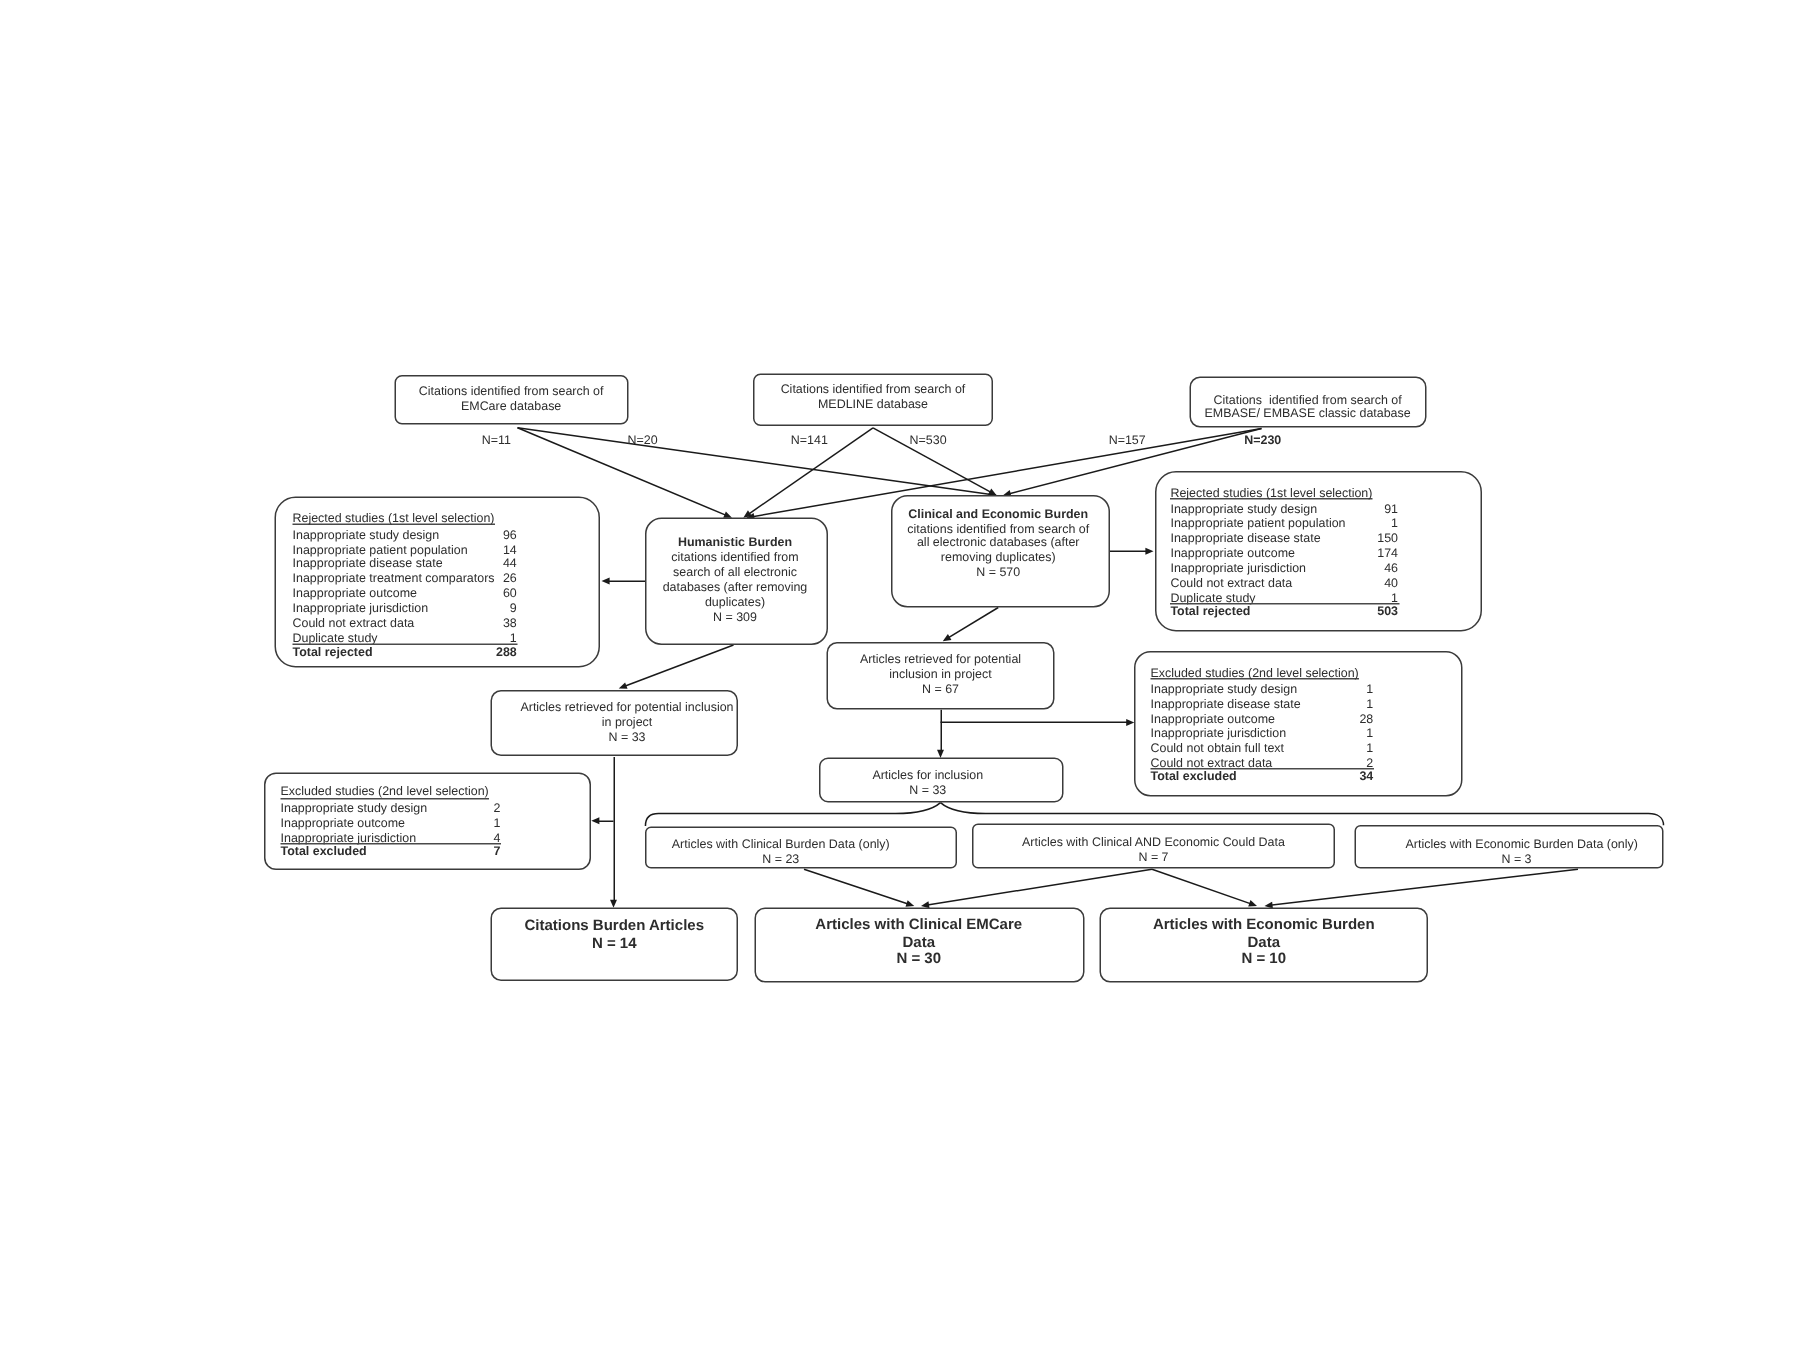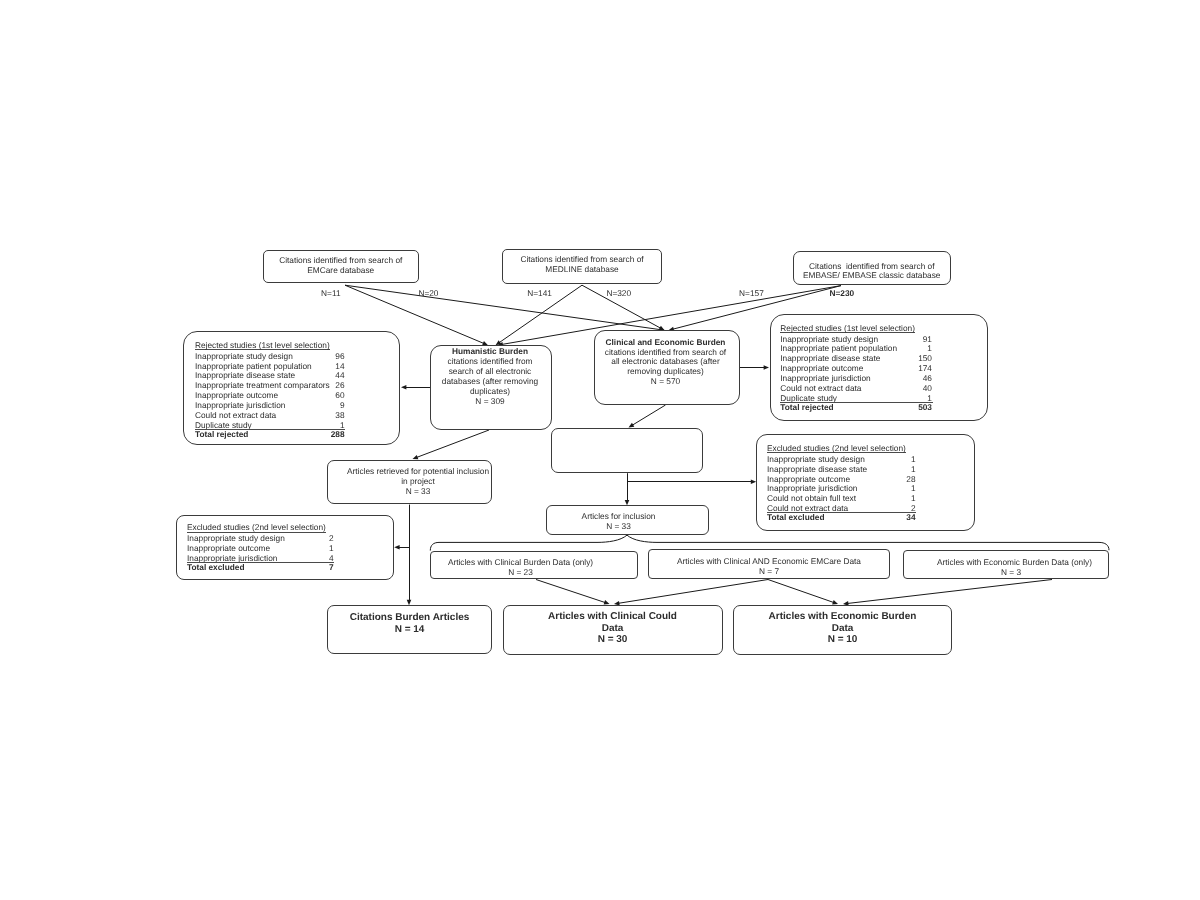--- a/index.html
+++ b/index.html
@@ -65,47 +65,48 @@
       <line x1="1052" y1="579.5" x2="846.217965327081" y2="603.6227743994571" stroke="#1a1a1a" stroke-width="1"></line>
       <polygon points="843,604 848.0954919398112,601.0869325632042 848.6310591504587,605.6556487683191" fill="#1a1a1a"></polygon>
     </svg>
 <div class="box" style="left: 262.5px; top: 249.6px; width: 156.5px; height: 33.9px; border-radius: 5px;"></div>
     <div class="tx ctr" style="left: 262.5px; top: 255.63px; width: 156.5px; line-height: 9.92px;"><div>Citations identified from search of</div><div>EMCare database</div></div>
     <div class="box" style="left: 502px; top: 248.6px; width: 160px; height: 35.6px; border-radius: 5px;"></div>
     <div class="tx ctr" style="left: 502px; top: 255.28px; width: 160px; line-height: 9.92px;"><div>Citations identified from search of</div><div>MEDLINE database</div></div>
     <div class="box" style="left: 792.5px; top: 251.1px; width: 158.5px; height: 33.5px; border-radius: 7px;"></div>
     <div class="tx ctr" style="left: 792.5px; top: 261.53px; width: 158.5px; line-height: 9.92px;"><div>Citations  identified from search of</div><div>EMBASE/ EMBASE classic database</div></div>
     <div class="box" style="left: 430px; top: 344.7px; width: 122px; height: 84.9px; border-radius: 11px;"></div>
-    <div class="tx ctr" style="left: 430px; top: 347px; width: 120px; line-height: 9.92px;"><div class="b">Humanistic Burden</div><div>citations identified from</div><div>search of all electronic</div><div>databases (after removing</div><div>duplicates)</div><div>N = 309</div></div>
+    <div class="tx ctr" style="left: 430px; top: 357px; width: 120px; line-height: 9.92px;"><div class="b">Humanistic Burden</div><div>citations identified from</div><div>search of all electronic</div><div>databases (after removing</div><div>duplicates)</div><div>N = 309</div></div>
     <div class="box" style="left: 593.5px; top: 329.8px; width: 146.5px; height: 75.2px; border-radius: 11px;"></div>
     <div class="tx ctr" style="left: 593.5px; top: 337.6px; width: 144px; line-height: 9.92px;"><div class="b">Clinical and Economic Burden</div><div>citations identified from search of</div><div>all electronic databases (after</div><div>removing duplicates)</div><div>N = 570</div></div>
     <div class="box" style="left: 183px; top: 330.5px; width: 217px; height: 114.5px; border-radius: 14px;"></div>
     <div class="tx" style="left: 195px; top: 341.7px; width: 205px;"><div class="row"><span class="lab u">Rejected studies (1st level selection)</span></div><div class="row"><span class="lab">Inappropriate study design</span><span class="val" style="right: 55.5px;">96</span></div><div class="row"><span class="lab">Inappropriate patient population</span><span class="val" style="right: 55.5px;">14</span></div><div class="row"><span class="lab">Inappropriate disease state</span><span class="val" style="right: 55.5px;">44</span></div><div class="row"><span class="lab">Inappropriate treatment comparators</span><span class="val" style="right: 55.5px;">26</span></div><div class="row"><span class="lab">Inappropriate outcome</span><span class="val" style="right: 55.5px;">60</span></div><div class="row"><span class="lab">Inappropriate jurisdiction</span><span class="val" style="right: 55.5px;">9</span></div><div class="row"><span class="lab">Could not extract data</span><span class="val" style="right: 55.5px;">38</span></div><div class="row"><span class="lab">Duplicate study</span><span class="val" style="right: 55.5px;">1</span></div><div style="position: absolute; left: 0px; right: 54.9px; top: 87.38px; height: 0px; border-top: 1px solid rgb(74, 74, 74);"></div><div class="row b" style="position: absolute; left: 0px; right: 0px; top: 88.28px;"><span class="lab">Total rejected</span><span class="val" style="right: 55.5px;">288</span></div></div>
     <div class="box" style="left: 770px; top: 314.4px; width: 218px; height: 106.2px; border-radius: 14px;"></div>
     <div class="tx" style="left: 780.3px; top: 324.6px; width: 207.7px;"><div class="row"><span class="lab u">Rejected studies (1st level selection)</span></div><div class="row"><span class="lab">Inappropriate study design</span><span class="val" style="right: 56px;">91</span></div><div class="row"><span class="lab">Inappropriate patient population</span><span class="val" style="right: 56px;">1</span></div><div class="row"><span class="lab">Inappropriate disease state</span><span class="val" style="right: 56px;">150</span></div><div class="row"><span class="lab">Inappropriate outcome</span><span class="val" style="right: 56px;">174</span></div><div class="row"><span class="lab">Inappropriate jurisdiction</span><span class="val" style="right: 56px;">46</span></div><div class="row"><span class="lab">Could not extract data</span><span class="val" style="right: 56px;">40</span></div><div class="row"><span class="lab">Duplicate study</span><span class="val" style="right: 56px;">1</span></div><div style="position: absolute; left: 0px; right: 55.4px; top: 77.46px; height: 0px; border-top: 1px solid rgb(74, 74, 74);"></div><div class="row b" style="position: absolute; left: 0px; right: 0px; top: 78.36px;"><span class="lab">Total rejected</span><span class="val" style="right: 56px;">503</span></div></div>
     <div class="box" style="left: 176px; top: 514.8px; width: 218px; height: 64.8px; border-radius: 8px;"></div>
     <div class="tx" style="left: 187px; top: 524.2px; width: 207px;"><div class="row"><span class="lab u">Excluded studies (2nd level selection)</span></div><div class="row"><span class="lab">Inappropriate study design</span><span class="val" style="right: 60.3px;">2</span></div><div class="row"><span class="lab">Inappropriate outcome</span><span class="val" style="right: 60.3px;">1</span></div><div class="row"><span class="lab">Inappropriate jurisdiction</span><span class="val" style="right: 60.3px;">4</span></div><div style="position: absolute; left: 0px; right: 59.7px; top: 37.78px; height: 0px; border-top: 1px solid rgb(74, 74, 74);"></div><div class="row b" style="position: absolute; left: 0px; right: 0px; top: 38.68px;"><span class="lab">Total excluded</span><span class="val" style="right: 60.3px;">7</span></div></div>
     <div class="box" style="left: 756px; top: 433.6px; width: 219px; height: 97.4px; border-radius: 11px;"></div>
     <div class="tx" style="left: 767px; top: 444.8px; width: 208px;"><div class="row"><span class="lab u">Excluded studies (2nd level selection)</span></div><div class="row"><span class="lab">Inappropriate study design</span><span class="val" style="right: 59.5px;">1</span></div><div class="row"><span class="lab">Inappropriate disease state</span><span class="val" style="right: 59.5px;">1</span></div><div class="row"><span class="lab">Inappropriate outcome</span><span class="val" style="right: 59.5px;">28</span></div><div class="row"><span class="lab">Inappropriate jurisdiction</span><span class="val" style="right: 59.5px;">1</span></div><div class="row"><span class="lab">Could not obtain full text</span><span class="val" style="right: 59.5px;">1</span></div><div class="row"><span class="lab">Could not extract data</span><span class="val" style="right: 59.5px;">2</span></div><div style="position: absolute; left: 0px; right: 58.9px; top: 67.54px; height: 0px; border-top: 1px solid rgb(74, 74, 74);"></div><div class="row b" style="position: absolute; left: 0px; right: 0px; top: 68.44px;"><span class="lab">Total excluded</span><span class="val" style="right: 59.5px;">34</span></div></div>
     <div class="box" style="left: 327px; top: 460.1px; width: 165px; height: 44.4px; border-radius: 7px;"></div>
     <div class="tx ctr" style="left: 327px; top: 467.42px; width: 182px; line-height: 9.92px;"><div>Articles retrieved for potential inclusion</div><div>in project</div><div>N = 33</div></div>
     <div class="box" style="left: 551px; top: 428.2px; width: 152px; height: 44.8px; border-radius: 7px;"></div>
+    <div class="tx ctr" style="left: 551px; top: 435.02px; width: 152px; line-height: 9.92px;"><div>Articles retrieved for potential</div><div>inclusion in project</div><div>N = 67</div></div>
     <div class="box" style="left: 545.5px; top: 505.1px; width: 163.5px; height: 29.5px; border-radius: 6px;"></div>
     <div class="tx ctr" style="left: 545.5px; top: 511.93px; width: 146px; line-height: 9.92px;"><div>Articles for inclusion</div><div>N = 33</div></div>
     <div class="box" style="left: 430px; top: 550.6px; width: 208px; height: 28.4px; border-radius: 4px;"></div>
     <div class="tx ctr" style="left: 430px; top: 557.98px; width: 181px; line-height: 9.92px;"><div>Articles with Clinical Burden Data (only)</div><div>N = 23</div></div>
     <div class="box" style="left: 648px; top: 549.2px; width: 242px; height: 30.2px; border-radius: 4px;"></div>
-    <div class="tx ctr" style="left: 648px; top: 556.88px; width: 242px; line-height: 9.92px;"><div>Articles with Clinical AND Economic EMCare Data</div><div>N = 7</div></div>
+    <div class="tx ctr" style="left: 648px; top: 556.88px; width: 242px; line-height: 9.92px;"><div>Articles with Clinical AND Economic Could Data</div><div>N = 7</div></div>
     <div class="box" style="left: 903px; top: 550px; width: 206px; height: 29.3px; border-radius: 4px;"></div>
     <div class="tx ctr" style="left: 903px; top: 557.83px; width: 182px; line-height: 9.92px; padding-left: 34px;"><div>Articles with Economic Burden Data (only)</div><div>N = 3</div></div>
     <div class="box" style="left: 327px; top: 604.8px; width: 165px; height: 49.6px; border-radius: 7px;"></div>
     <div class="tx ctr" style="left: 327px; top: 612.4px; width: 165px; font-size: 10px; line-height: 11.7px;"><div class="b">Citations Burden Articles</div><div class="b">N = 14</div></div>
     <div class="box" style="left: 502.5px; top: 605.2px; width: 220px; height: 49.4px; border-radius: 7px;"></div>
-    <div class="tx ctr" style="left: 502.5px; top: 611.05px; width: 220px; font-size: 10px; line-height: 11.7px;"><div class="b">Articles with Clinical Could</div><div class="b">Data</div><div class="b">N = 30</div></div>
+    <div class="tx ctr" style="left: 502.5px; top: 611.05px; width: 220px; font-size: 10px; line-height: 11.7px;"><div class="b">Articles with Clinical EMCare</div><div class="b">Data</div><div class="b">N = 30</div></div>
     <div class="box" style="left: 733px; top: 605px; width: 219px; height: 49.6px; border-radius: 7px;"></div>
     <div class="tx ctr" style="left: 733px; top: 610.95px; width: 219px; font-size: 10px; line-height: 11.7px;"><div class="b">Articles with Economic Burden</div><div class="b">Data</div><div class="b">N = 10</div></div>
     <div class="tx" style="top: 289px; left: 321.1px;">N=11</div>
     <div class="tx" style="top: 289px; left: 418.4px;">N=20</div>
     <div class="tx" style="top: 289px; left: 527.2px;">N=141</div>
-    <div class="tx" style="top: 289px; left: 606.4px;">N=320</div>
+    <div class="tx" style="top: 289px; left: 606.4px;">N=530</div>
     <div class="tx" style="top: 289px; left: 739.1px;">N=157</div>
     <div class="tx" style="top: 289px; left: 829.5px; font-weight: bold;">N=230</div>
   </div>
 
 </body></html>

